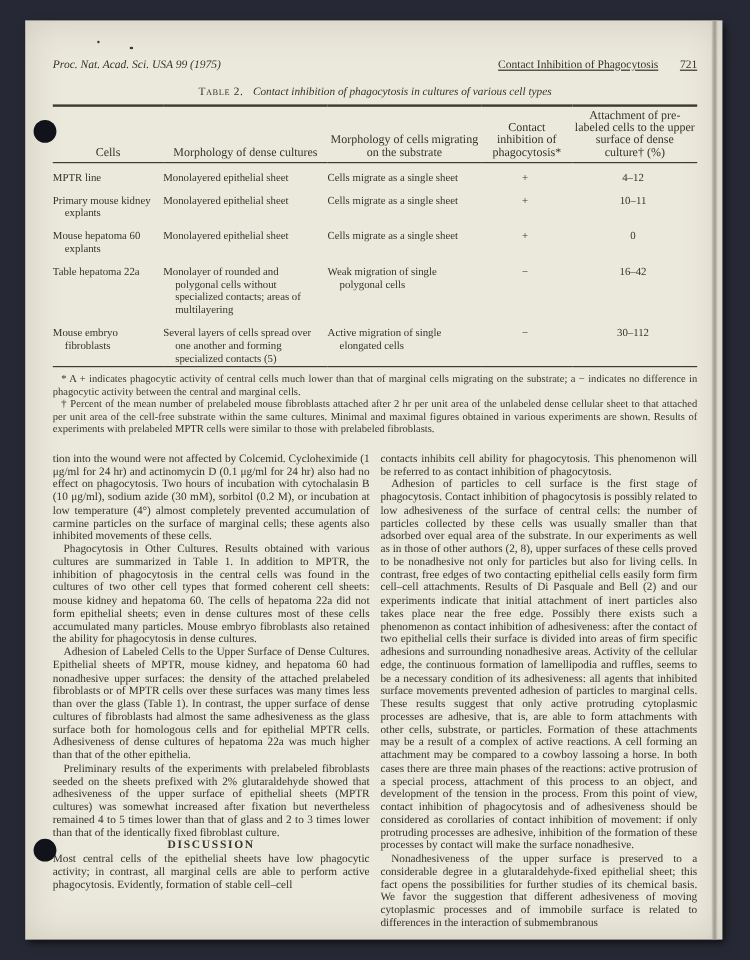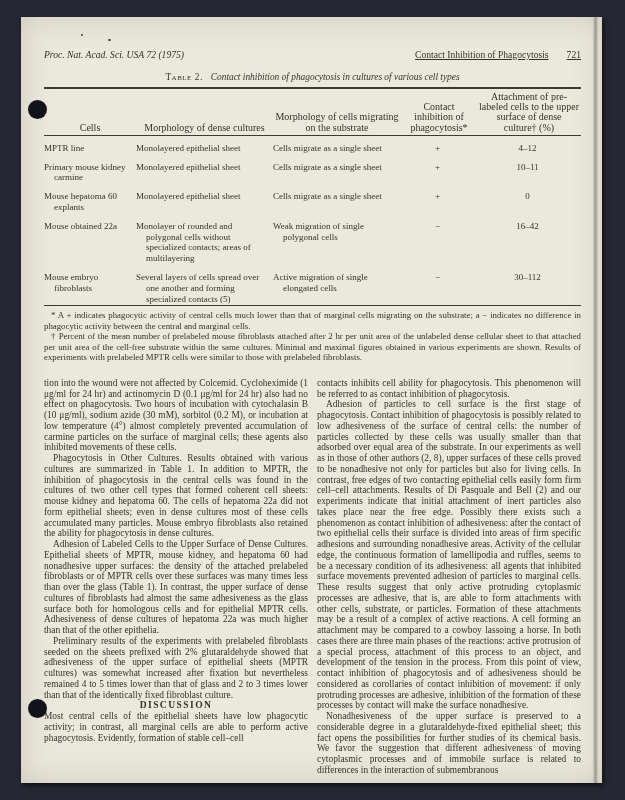--- a/index.html
+++ b/index.html
@@ -61,21 +61,21 @@
 
 <div class="page">
   <div class="scan-line"></div>
   <div class="punch-hole hole-1"></div>
   <div class="punch-hole hole-2"></div>
   <div class="speck s1"></div>
   <div class="speck s2"></div>
 
   <div class="inner">
     <div class="running-head">
-      <span class="journal">Proc. Nat. Acad. Sci. USA 72 (1975)</span>
+      <span class="journal">Proc. Nat. Acad. Sci. USA 99 (1975)</span>
       <span class="rh-right">
         <span>Contact Inhibition of Phagocytosis</span><span class="pagenum">721</span>
       </span>
     </div>
 
     <div class="table-title">
       <span class="tlabel">Table 2.</span><span class="ttitle">Contact inhibition of phagocytosis in cultures of various cell types</span>
     </div>
 
     <table>
@@ -97,35 +97,35 @@
       </thead>
       <tbody>
         <tr>
           <td class="hang">MPTR line</td>
           <td class="hang">Monolayered epithelial sheet</td>
           <td class="hang">Cells migrate as a single sheet</td>
           <td class="ctr">+</td>
           <td class="ctr">4–12</td>
         </tr>
         <tr>
-          <td class="hang">Primary mouse kidney carmine</td>
+          <td class="hang">Primary mouse kidney explants</td>
           <td class="hang">Monolayered epithelial sheet</td>
           <td class="hang">Cells migrate as a single sheet</td>
           <td class="ctr">+</td>
           <td class="ctr">10–11</td>
         </tr>
         <tr>
           <td class="hang">Mouse hepatoma 60 explants</td>
           <td class="hang">Monolayered epithelial sheet</td>
           <td class="hang">Cells migrate as a single sheet</td>
           <td class="ctr">+</td>
           <td class="ctr">0</td>
         </tr>
         <tr>
-          <td class="hang">Mouse obtained 22a</td>
+          <td class="hang">Table hepatoma 22a</td>
           <td class="hang">Monolayer of rounded and polygonal cells without specialized contacts; areas of multilayering</td>
           <td class="hang">Weak migration of single polygonal cells</td>
           <td class="ctr">−</td>
           <td class="ctr">16–42</td>
         </tr>
         <tr>
           <td class="hang">Mouse embryo fibroblasts</td>
           <td class="hang">Several layers of cells spread over one another and forming specialized contacts (5)</td>
           <td class="hang">Active migration of single elongated cells</td>
           <td class="ctr">−</td>

